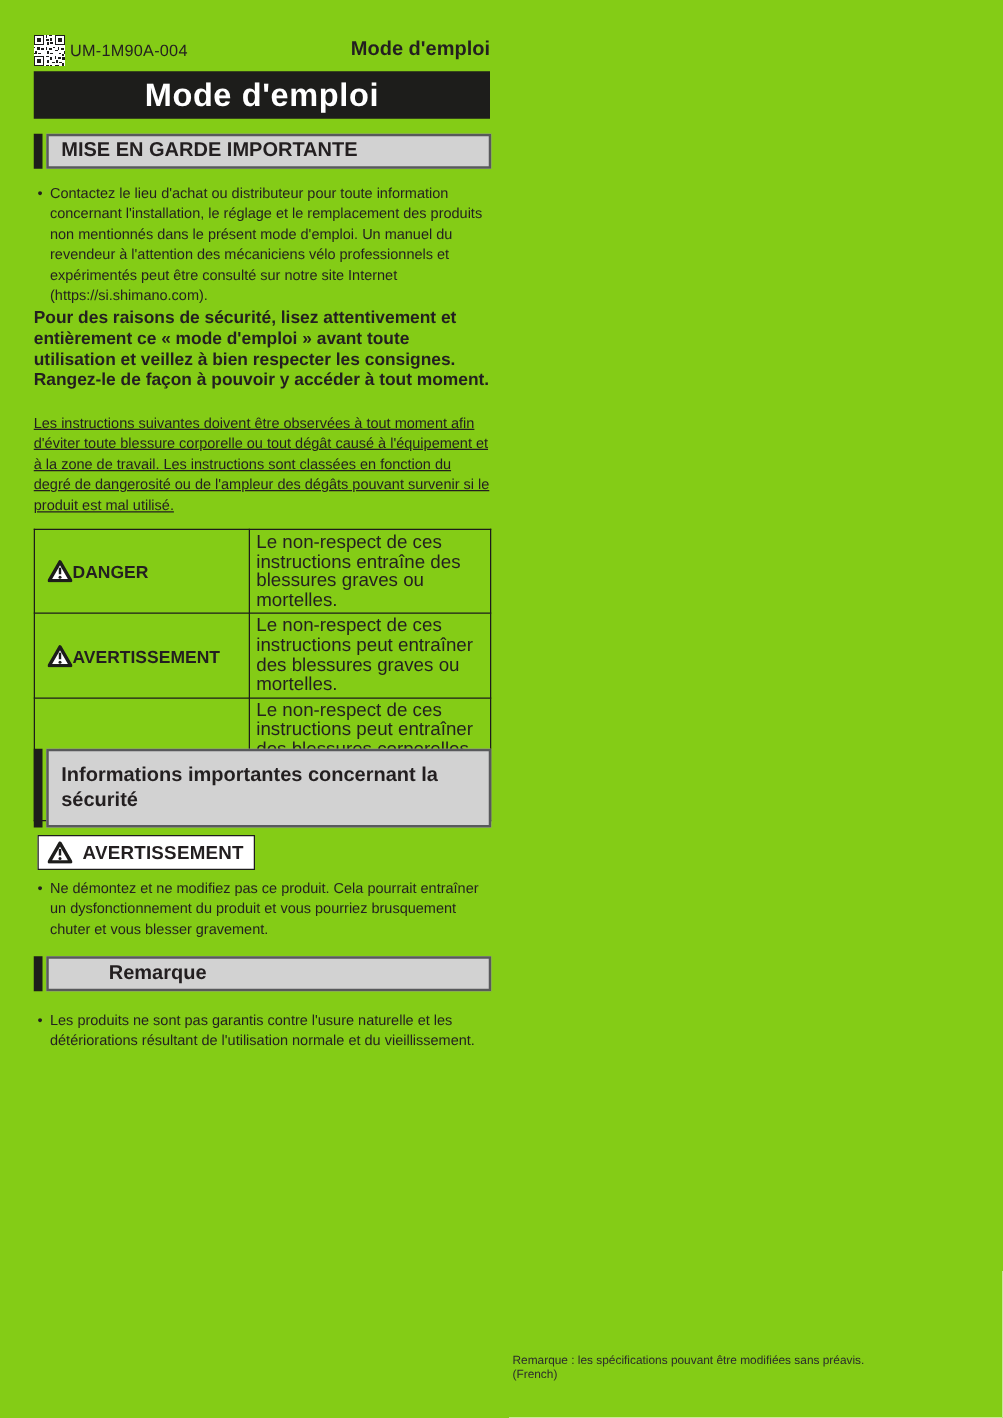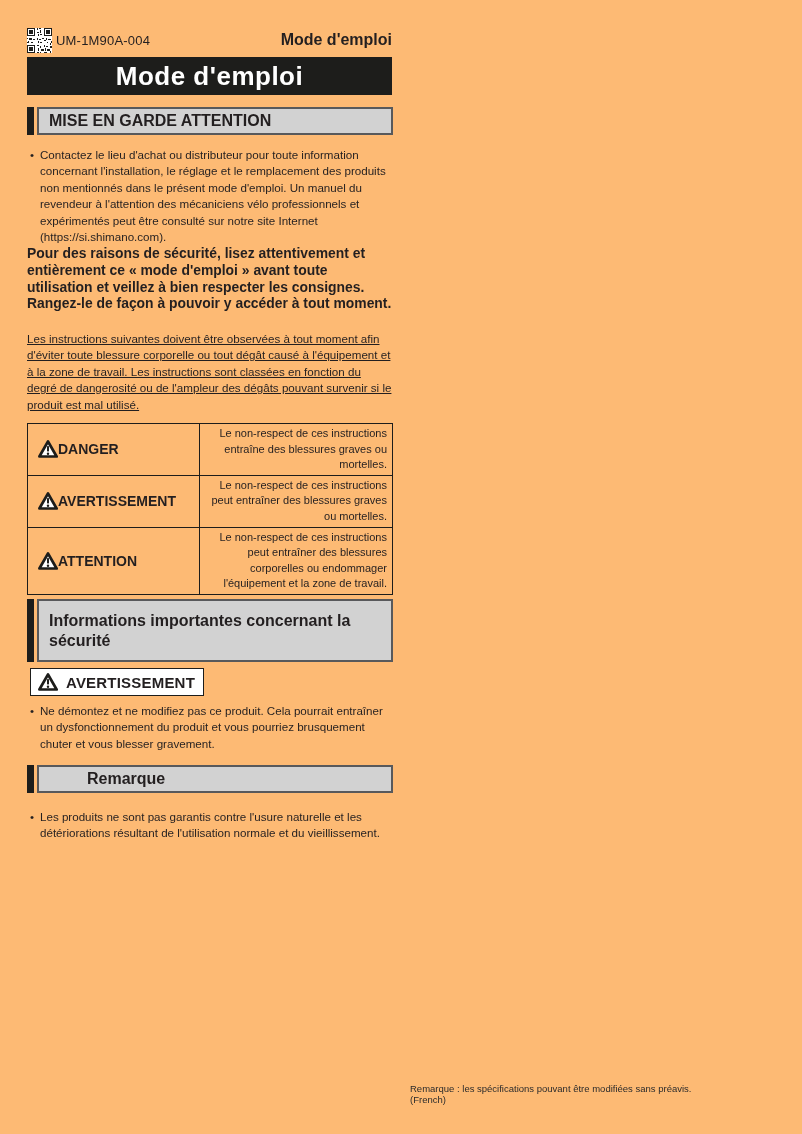--- a/index.html
+++ b/index.html
@@ -1,19 +1,19 @@
 <!DOCTYPE html>
 <html><head>
 <meta charset="utf-8">
 <style>
   html,body{margin:0;padding:0;background:#ffffff;}
   .page{
     position:relative;
     width:802px;height:1134px;
-    background:#fdba74;
+    background:#84cc16;
     font-family:"Liberation Sans","DejaVu Sans",sans-serif;
     color:#231f20;
     overflow:hidden;
   }
   
   .header-row{
     position:absolute;top:27px;left:27px;width:365px;height:26px;
     display:flex;align-items:center;
   }
   .qr{width:25px;height:25px;flex:0 0 25px;}
@@ -66,23 +66,22 @@
     border-collapse:collapse;table-layout:fixed;
   }
   .hazard-table td{
     border:1.5px solid #1d1d1b;vertical-align:middle;box-sizing:border-box;
   }
   .cell-label{
     width:172px;padding:2px 4px 2px 10px;
   }
   .label-wrap{display:flex;align-items:center;font-size:14px;font-weight:bold;}
   .cell-desc{
-    width:193px;padding:2px 5px;font-size:11px;line-height:15.6px;
+    width:193px;padding:2px 5px;font-size:15px;line-height:15.6px;
     vertical-align:top;
-    text-align:right;
   }
   .tri{flex:0 0 20px;display:block;}
   
   .warning-box{
     position:absolute;top:668px;left:30px;height:28px;
     display:inline-flex;align-items:center;gap:8px;
     border:1.8px solid #1d1d1b;background:#ffffff;
     padding:0 8px 0 7px;box-sizing:border-box;
     font-size:15px;font-weight:bold;letter-spacing:0.2px;
   }
@@ -126,21 +125,21 @@
     <span class="page-title">Mode d'emploi</span>
   </div>
 
   <div class="banner">
     <span>Mode d'emploi</span>
   </div>
 
   <div class="section-bar bar-mise">
     <span class="bar-accent"></span>
     <div class="bar-box">
-      <span>MISE EN GARDE ATTENTION</span>
+      <span>MISE EN GARDE IMPORTANTE</span>
     </div>
   </div>
 
   <div class="bullet-item bullet-contact">
     <span class="bullet-marker">•</span>
     <p class="bullet-text">Contactez le lieu d'achat ou distributeur pour toute information concernant l'installation, le réglage et le remplacement des produits non mentionnés dans le présent mode d'emploi. Un manuel du revendeur à l'attention des mécaniciens vélo professionnels et expérimentés peut être consulté sur notre site Internet (https://si.shimano.com).</p>
   </div>
 
   <p class="bold-statement">Pour des raisons de sécurité, lisez attentivement et entièrement ce « mode d'emploi » avant toute utilisation et veillez à bien respecter les consignes. Rangez-le de façon à pouvoir y accéder à tout moment.</p>
 

